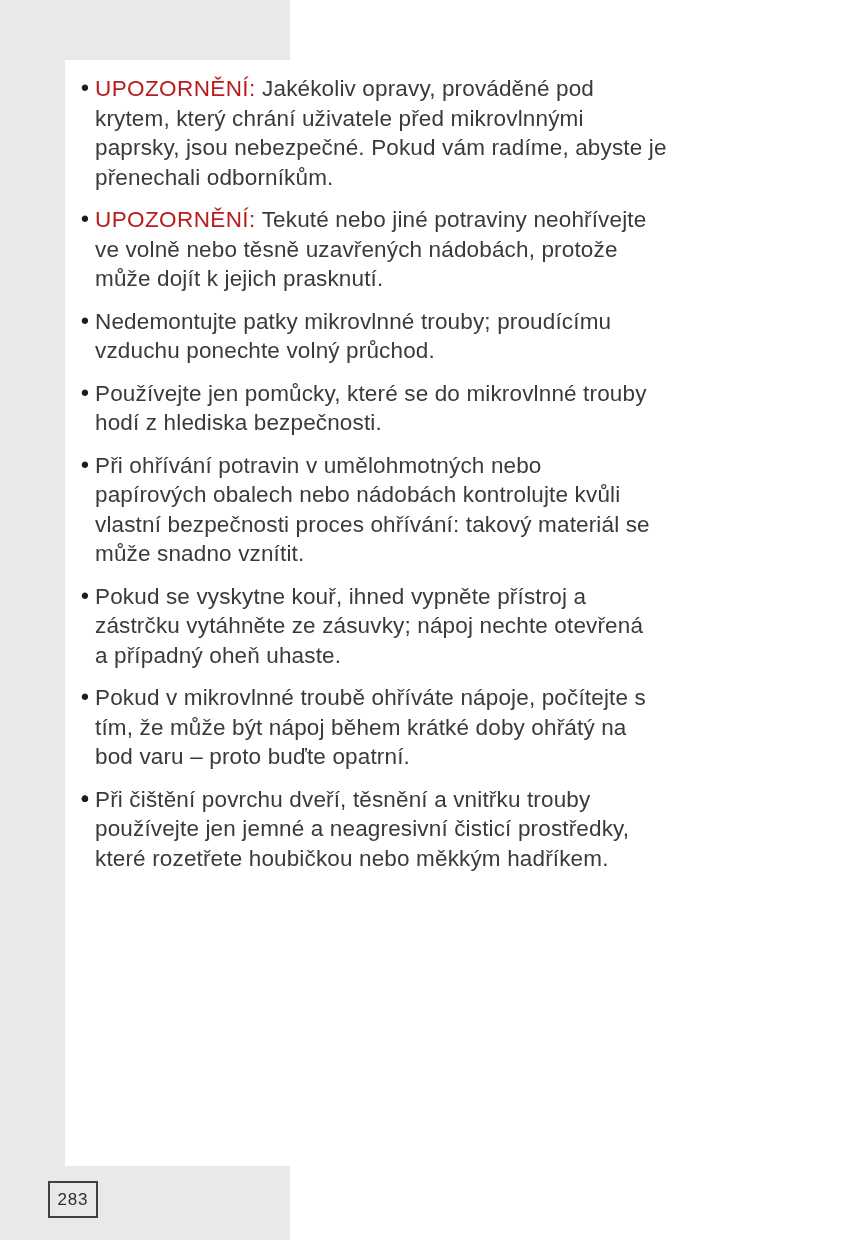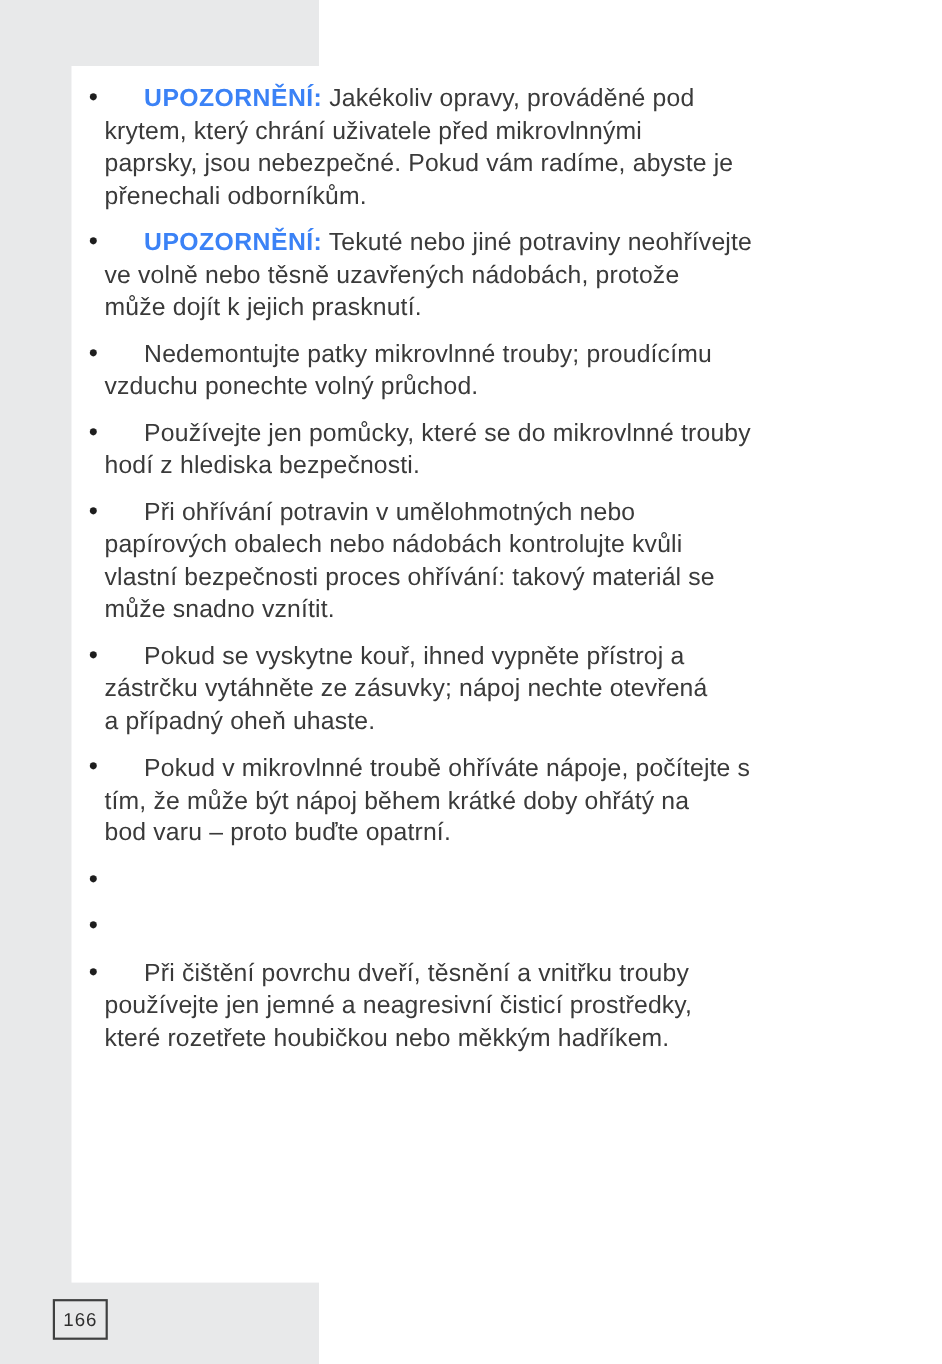--- a/index.html
+++ b/index.html
@@ -47,24 +47,23 @@
     white-space: pre-line;
   }
   .bullet {
     position: absolute;
     left: 0;
     top: -1px;
     color: #1d1d1d;
     font-weight: 700;
   }
   .prefix {
-    font-weight: 700;
-    color: #3b82f6;
+    font-weight: 400;
+    color: #b91c1c;
     letter-spacing: 0.4px;
-    margin-left: 36px;
   }
   .pagenum-box {
     position: absolute;
     left: 48px;
     top: 1181px;
     width: 46px;
     height: 33px;
     border: 2px solid #3f4040;
     display: flex;
     align-items: center;
@@ -106,15 +105,15 @@
 bod varu – proto buďte opatrní.</span></li>
         <li><span class="bullet">•</span><span class="prefix"></span></li>
         <li><span class="bullet">•</span><span class="prefix"></span></li>
         <li><span class="bullet">•</span><span class="prefix"></span><span class="item-text">Při čištění povrchu dveří, těsnění a vnitřku trouby
 používejte jen jemné a neagresivní čisticí prostředky,
 které rozetřete houbičkou nebo měkkým hadříkem.</span></li>
       </ul>
   </main>
 
   <div class="pagenum-box">
-    <span>166</span>
+    <span>283</span>
   </div>
 </div>
 
 </body></html>

